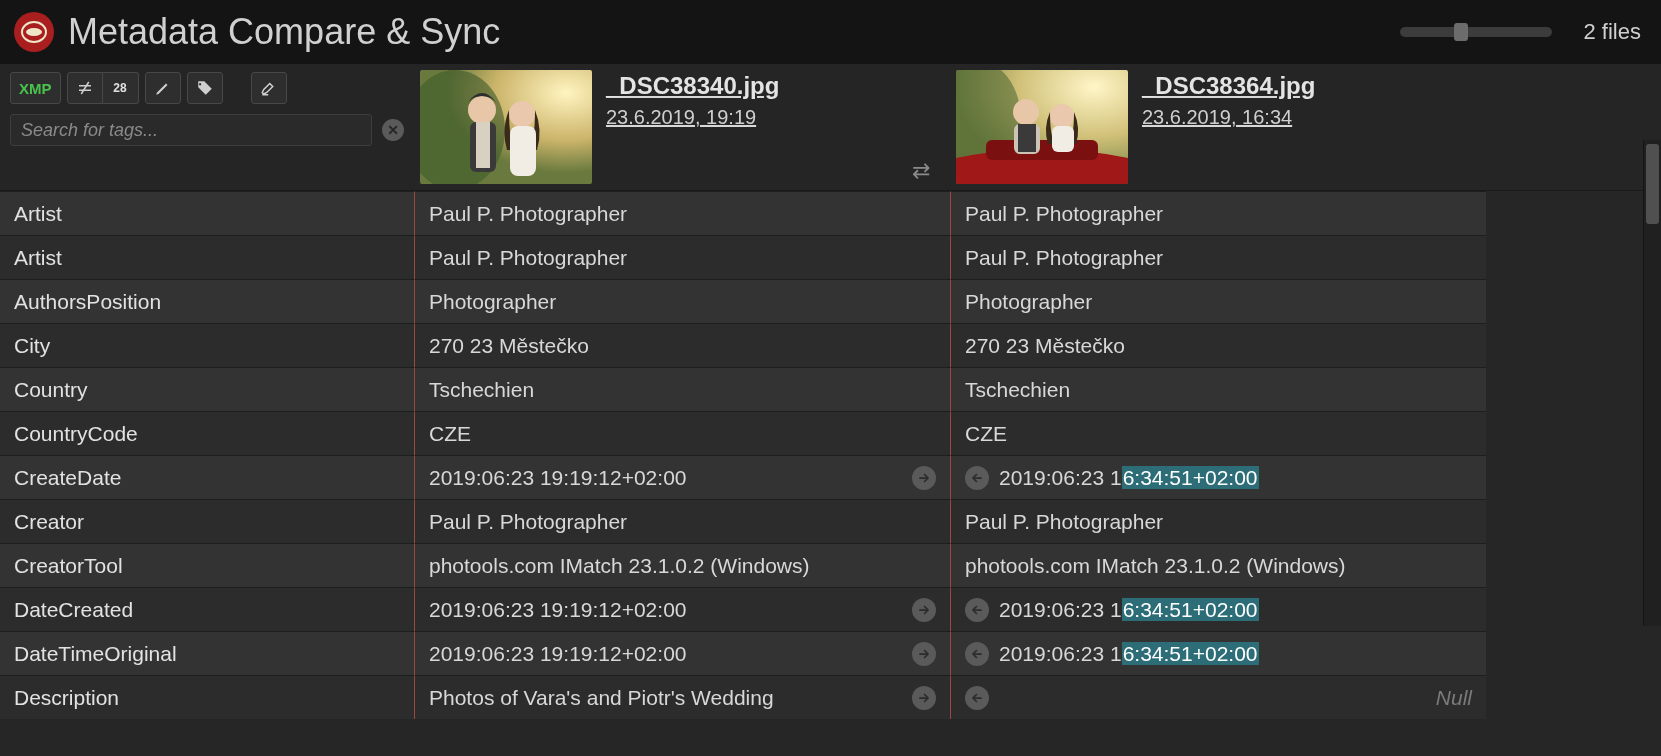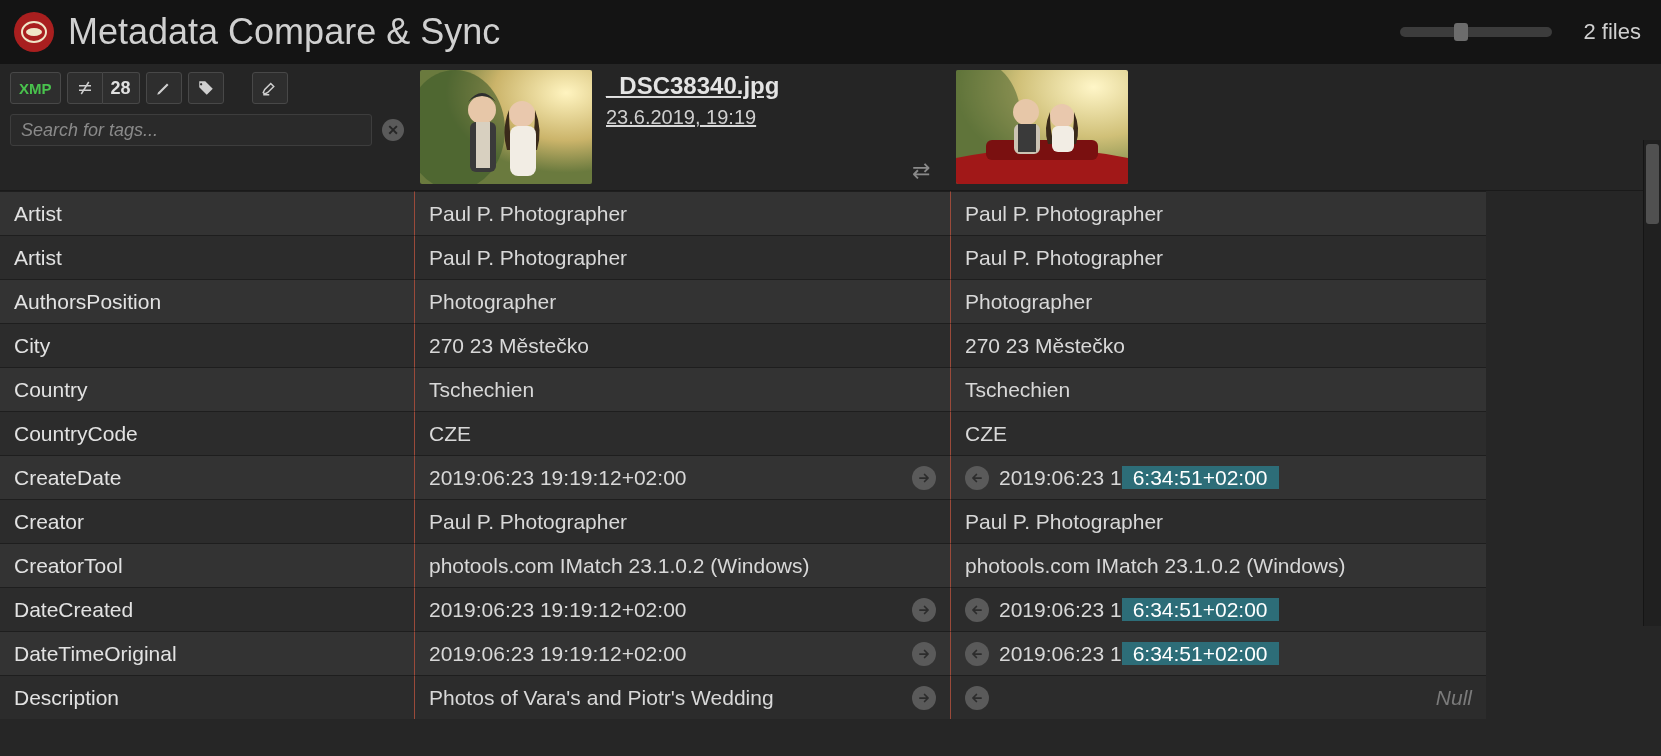--- a/index.html
+++ b/index.html
@@ -92,21 +92,21 @@
     color: #cfcfcf;
     cursor: pointer;
     font-size: 15px;
   }
   .btn.xmp { color: #49c24d; font-weight: 600; }
   .btn-group {
     display: flex;
   }
   .btn-group .btn:first-child { border-top-right-radius:0; border-bottom-right-radius:0; }
   .btn-group .btn:last-child  { border-top-left-radius:0;  border-bottom-left-radius:0;  border-left:0; }
-  .diff-count { font-weight:600; color:#e0e0e0; font-size:18px; }
+  .diff-count { font-weight:600; color:#e0e0e0; font-size:12px; }
 
   .search-row {
     display: flex; align-items: center; gap: 10px;
   }
   .search-input {
     flex: 1;
     height: 32px;
     background: #2a2a2a;
     border: 1px solid #3d3d3d;
     border-radius: 3px;
@@ -167,21 +167,21 @@
     align-items: center;
     min-height: 44px;
     position: relative;
   }
   .row.odd  .cell { background: #333333; }
   .row.even .cell { background: #2c2c2c; }
   .cell.tag { color: #e2e2e2; }
   .cell.val { border-left: 1px solid #9a4a3a; }
   .cell.val2 { border-left: 1px solid #9a4a3a; }
   .cell.diff .difftext { flex:1; }
-  .hl { background: #2d6d78; color:#fff; padding:0 11px; }
+  .hl { background: #2d6d78; color:#fff; padding:0 1px; }
 
   .sync-icon {
     width: 24px; height: 24px;
     border-radius: 50%;
     background: #5a5a5a;
     display: flex; align-items:center; justify-content:center;
     color:#2c2c2c;
     flex-shrink:0;
   }
   .sync-right { margin-left:auto; }
@@ -314,20 +314,24 @@
         <circle cx="70" cy="42" r="13" fill="#e7c7a8"></circle>
         <rect x="58" y="54" width="26" height="30" rx="6" fill="#ccc4b4"></rect>
         <rect x="62" y="54" width="18" height="28" fill="#3a3a3a"></rect>
 
         <circle cx="106" cy="46" r="12" fill="#e9c8ad"></circle>
         <path d="M94 42q0 24 5 32h-7q-5-16 2-32z" fill="#3a2a1a"></path>
         <path d="M118 42q0 24-5 32h7q5-16-2-32z" fill="#3a2a1a"></path>
         <rect x="96" y="56" width="22" height="26" rx="6" fill="#f2ede4"></rect>
       </svg>
     </div>
+    <div class="file-meta">
+      <div class="file-name">_DSC38364.jpg</div>
+      <div class="file-date">23.6.2019, 16:34</div>
+    </div>
   </div>
 </div>
 
 <div class="grid" id="data-grid">
       <div class="row odd"><div class="cell tag">Artist</div><div class="cell val">
           <span class="difftext">Paul P. Photographer</span>
         </div><div class="cell val2">
           <span class="difftext">Paul P. Photographer</span>
         </div></div>
       <div class="row even"><div class="cell tag">Artist</div><div class="cell val">

